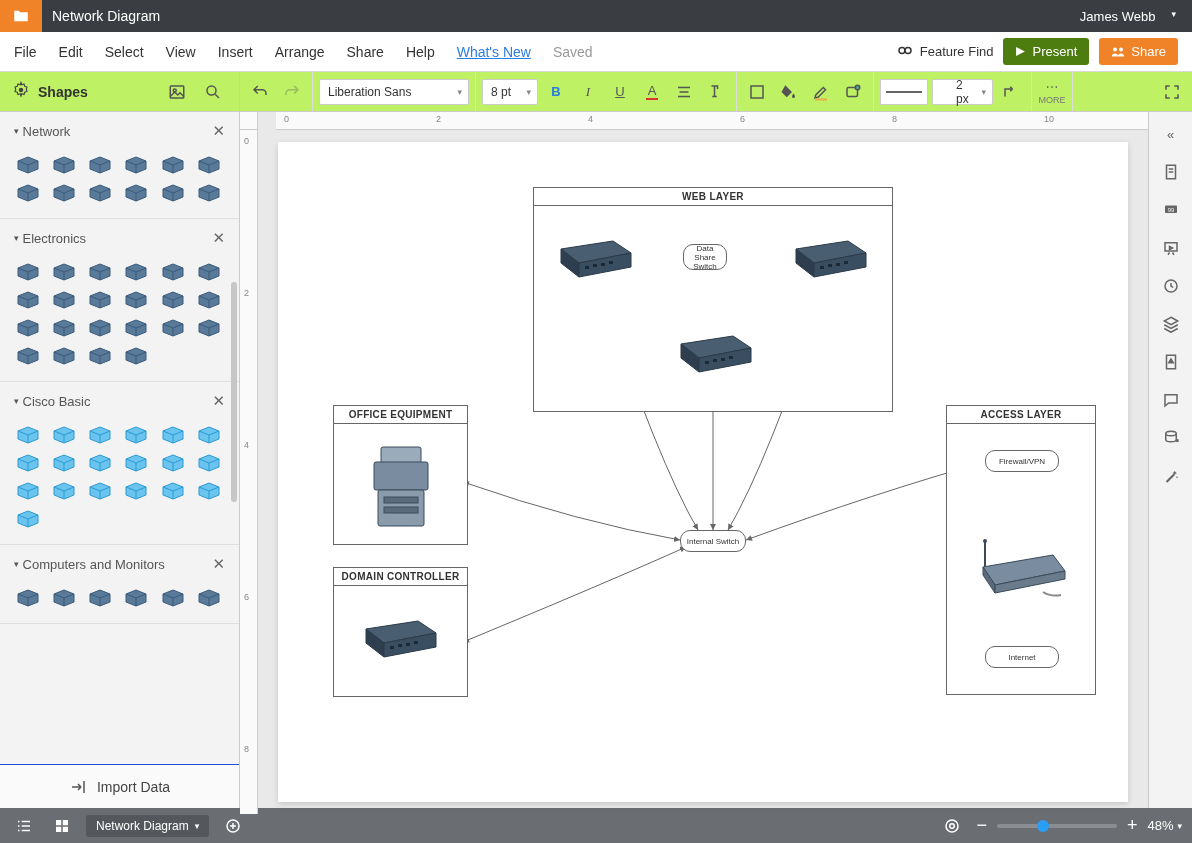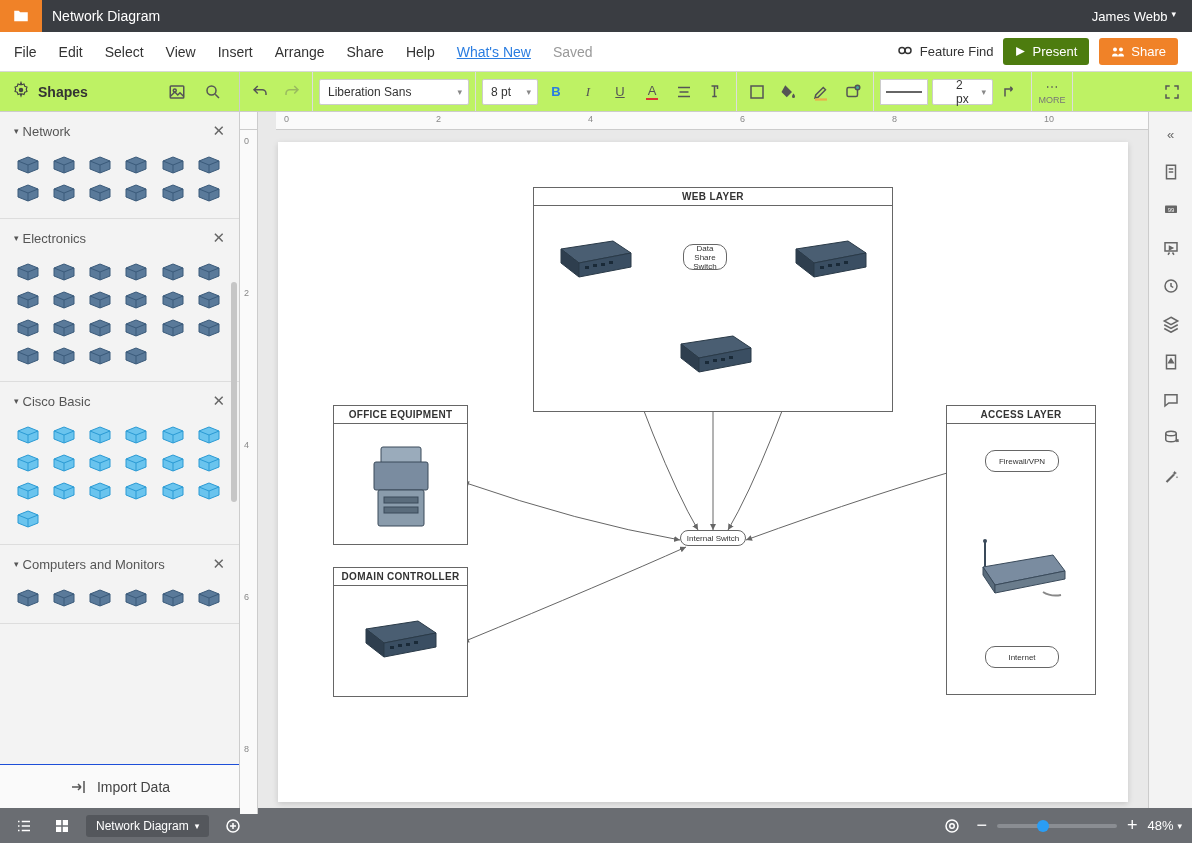--- a/index.html
+++ b/index.html
@@ -1,20 +1,20 @@
 <!DOCTYPE html>
 <html><head>
 <meta charset="utf-8">
 <style>
 * { box-sizing: border-box; margin: 0; padding: 0; }
 body { font-family: -apple-system, BlinkMacSystemFont, "Segoe UI", Arial, sans-serif; font-size: 13px; color: #333; overflow: hidden; width: 1192px; height: 843px; background: #fff; }
 .titlebar { height: 32px; background: #3a3d42; display: flex; align-items: center; color: #fff; }
 .titlebar .folder { width: 42px; height: 32px; background: #f08228; display: flex; align-items: center; justify-content: center; }
 .titlebar .title { padding-left: 10px; font-size: 14px; }
-.titlebar .user { margin-left: auto; padding-right: 16px; font-size: 13px; display: flex; align-items: flex-start; gap: 4px; }
+.titlebar .user { margin-left: auto; padding-right: 16px; font-size: 13px; display: flex; align-items: flex-start; gap: 16px; }
 .menubar { height: 40px; background: #fff; border-bottom: 1px solid #d8d8d8; display: flex; align-items: center; padding: 0 14px; gap: 22px; }
 .menubar .menu-item { font-size: 14px; color: #333; cursor: pointer; }
 .menubar .menu-item.link { color: #2a7de1; text-decoration: underline; }
 .menubar .menu-item.muted { color: #999; }
 .menubar .right { margin-left: auto; display: flex; align-items: center; gap: 10px; }
 .feature-find { display: flex; align-items: center; gap: 6px; font-size: 13px; color: #333; }
 .btn { display: flex; align-items: center; gap: 6px; padding: 6px 12px; border-radius: 3px; font-size: 13px; cursor: pointer; }
 .btn-present { background: #4d7c0f; color: #fff; }
 .btn-share { background: #f08228; color: #fff; }
 .toolbar { height: 40px; background: #bef264; border-bottom: 1px solid #ccc; display: flex; align-items: stretch; }
@@ -732,21 +732,21 @@
           <div class="dev-switch" style="left:80px;top:475px"><svg width="85" height="45" viewBox="0 0 85 45">
     <path d="M8 12 L60 4 L78 16 L26 26 Z" fill="#4a5e72" stroke="#2a3a48"></path>
     <path d="M8 12 L26 26 L26 40 L8 26 Z" fill="#2e3e4e" stroke="#2a3a48"></path>
     <path d="M26 26 L78 16 L78 30 L26 40 Z" fill="#3a4e62" stroke="#2a3a48"></path>
     <rect x="32" y="29" width="4" height="3" fill="#1a2a38"></rect>
                 <rect x="40" y="27" width="4" height="3" fill="#1a2a38"></rect>
     <rect x="48" y="26" width="4" height="3" fill="#1a2a38"></rect>
                 <rect x="56" y="24" width="4" height="3" fill="#1a2a38"></rect>
   </svg></div>
 
-          <div class="node-label" style="left:402px;top:388px;width:66px;height:16px">Internal Switch</div>
+          <div class="node-label" style="left:402px;top:388px;width:66px;height:22px">Internal Switch</div>
 
           <div class="box" style="left:668px;top:263px;width:150px;height:290px">
             <div class="box-title">ACCESS LAYER</div>
           </div>
           <div class="node-label" style="left:707px;top:308px;width:74px;height:22px">Firewall/VPN</div>
           <div style="position:absolute;left:695px;top:395px">
             <svg width="96" height="65" viewBox="0 0 96 65">
               <g>
                 <line x1="12" y1="4" x2="12" y2="30" stroke="#3a4a5a" stroke-width="2"></line>
                 <circle cx="12" cy="4" r="2" fill="#3a4a5a"></circle>

